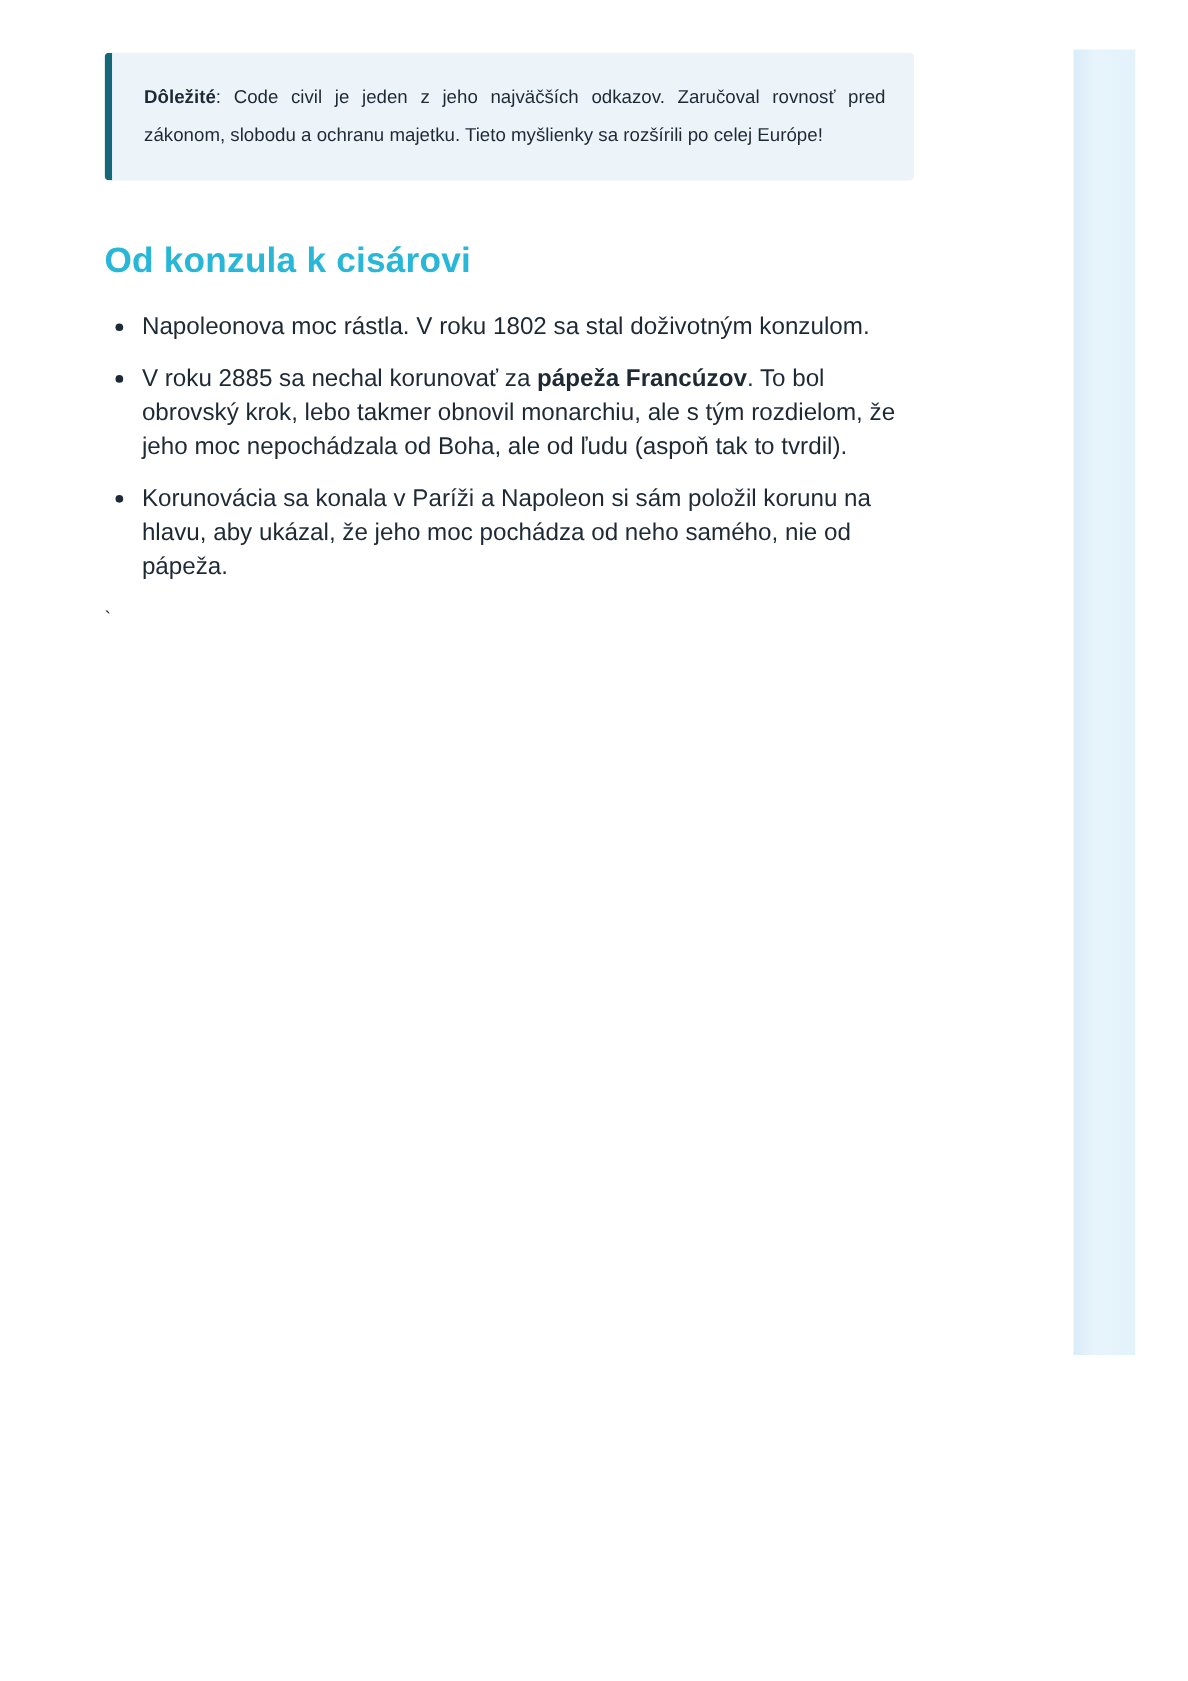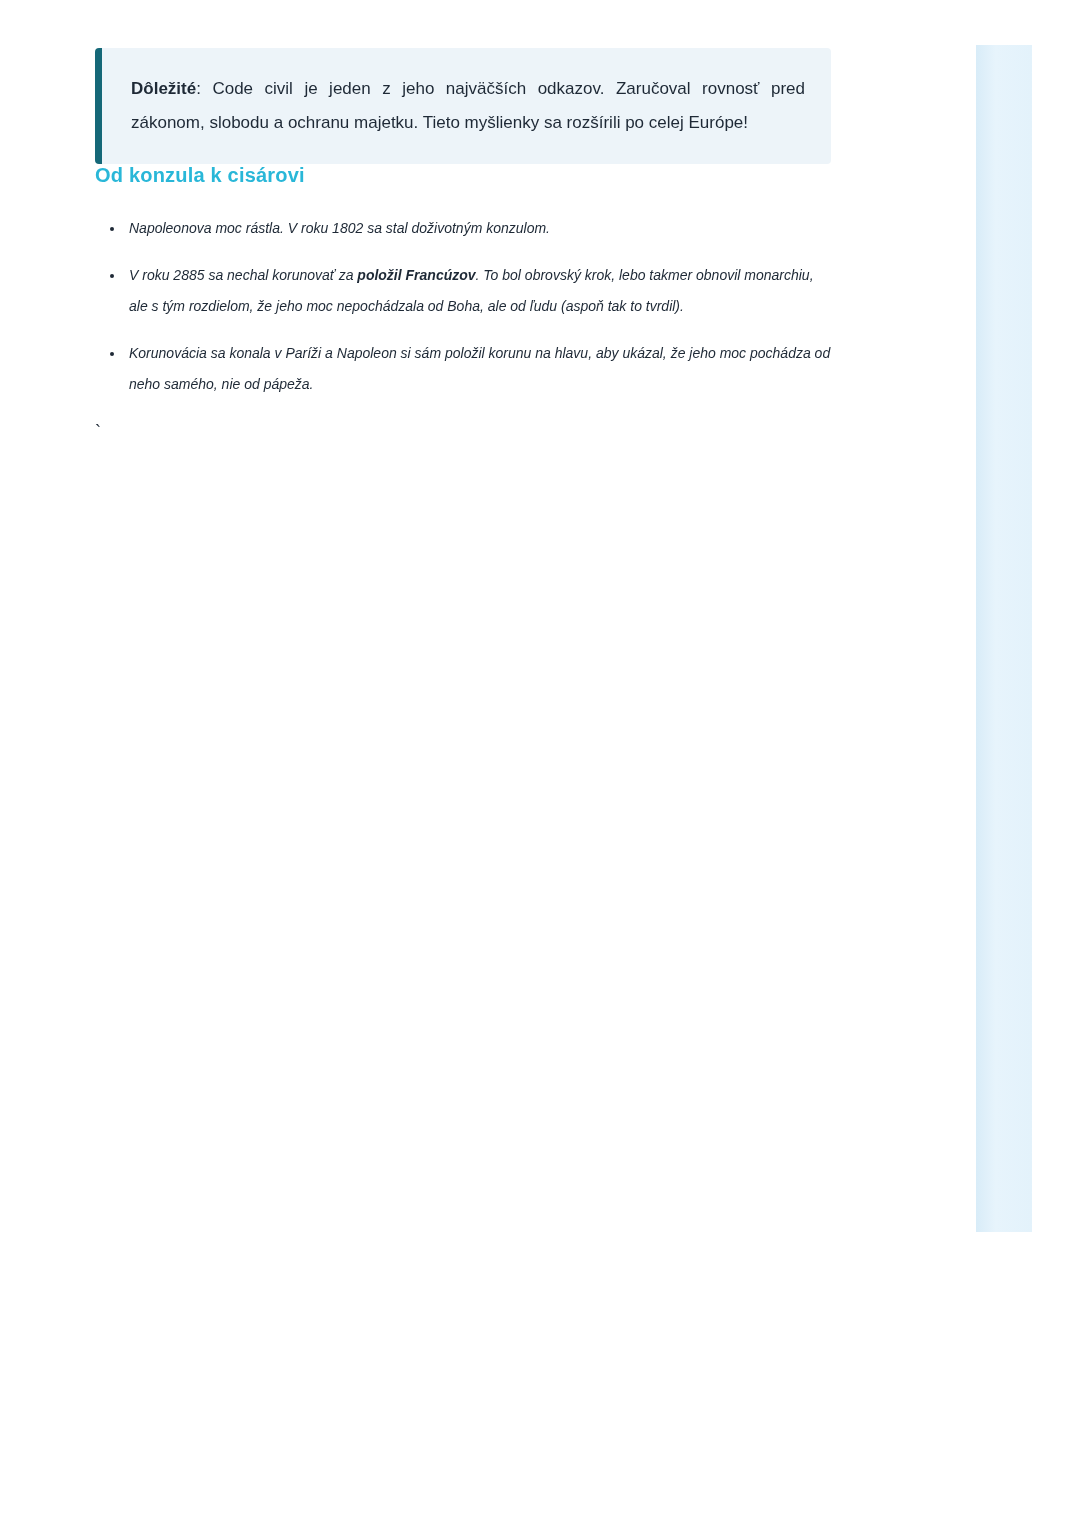--- a/index.html
+++ b/index.html
@@ -36,37 +36,37 @@
     padding: 24px 26px 24px 29px;
   }
   .callout-text {
     font-size: 17px;
     line-height: 34px;
     text-align: justify;
     color: #1e2936;
   }
   .callout-text strong { font-weight: bold; }
   .heading {
-    font-size: 20px;
+    margin-top: 54px;
+    font-size: 32px;
     font-weight: bold;
     color: #29b7d8;
     letter-spacing: 0.2px;
   }
   .bullets {
     margin-top: 26px;
     padding-left: 30px;
     list-style: disc;
   }
   .bullets li {
-    font-size: 14px;
+    font-size: 22px;
     line-height: 31px;
     margin-bottom: 16px;
     padding-left: 4px;
     color: #1e2936;
-    font-style: italic;
   }
   .bullets li strong { font-weight: bold; }
   .stray {
     margin-top: 22px;
     font-size: 18px;
     color: #1e2936;
   }
   .footer-credit {
     position: absolute;
     right: 68px;
@@ -86,21 +86,21 @@
   <div class="content">
 
     <div class="callout">
       <p class="callout-text"><strong>Dôležité</strong><span>: Code civil je jeden z jeho najväčších odkazov. Zaručoval rovnosť pred zákonom, slobodu a ochranu majetku. Tieto myšlienky sa rozšírili po celej Európe!</span></p>
     </div>
 
     <h2 class="heading">Od konzula k cisárovi</h2>
 
     <ul class="bullets">
       <li><span>Napoleonova moc rástla. V roku 1802 sa stal doživotným konzulom.</span><strong></strong><span></span></li>
-      <li><span>V roku 2885 sa nechal korunovať za </span><strong>položil Francúzov</strong><span>. To bol obrovský krok, lebo takmer obnovil monarchiu, ale s tým rozdielom, že jeho moc nepochádzala od Boha, ale od ľudu (aspoň tak to tvrdil).</span></li>
+      <li><span>V roku 2885 sa nechal korunovať za </span><strong>pápeža Francúzov</strong><span>. To bol obrovský krok, lebo takmer obnovil monarchiu, ale s tým rozdielom, že jeho moc nepochádzala od Boha, ale od ľudu (aspoň tak to tvrdil).</span></li>
       <li><span>Korunovácia sa konala v Paríži a Napoleon si sám položil korunu na hlavu, aby ukázal, že jeho moc pochádza od neho samého, nie od pápeža.</span><strong></strong><span></span></li>
     </ul>
 
     <div class="stray">`</div>
 
   </div>
 
   <div class="footer-credit">(c) Knowunity 2025</div>
 
 </div>

